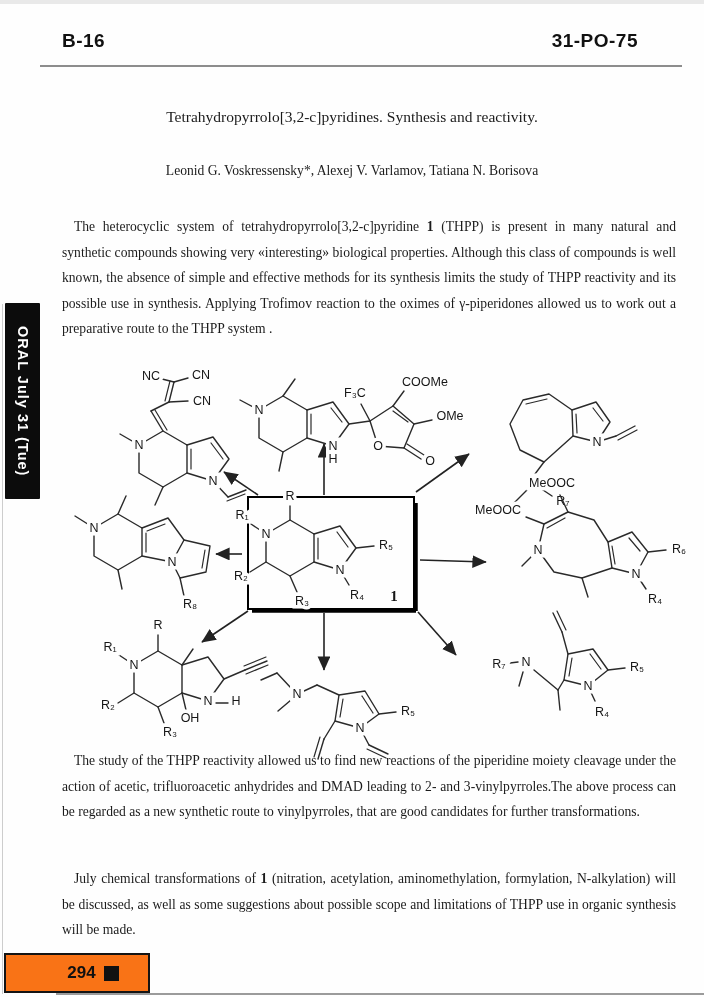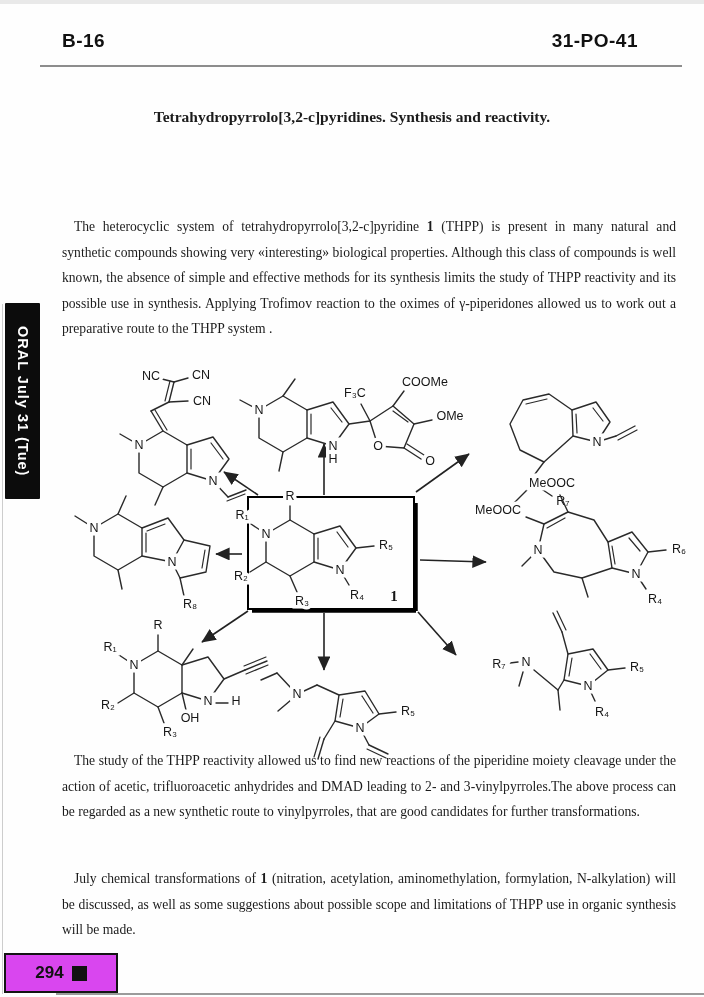--- a/index.html
+++ b/index.html
@@ -4,61 +4,62 @@
 <style>
   html,body{margin:0;padding:0;background:#e9e9e9;}
   .page{position:relative;width:704px;height:997px;background:#fefefe;margin:4px auto;
         font-family:"Liberation Serif",serif;color:#1b1b1b;overflow:hidden;}
   .hdr{position:absolute;top:26px;font-family:"Liberation Sans",sans-serif;
        font-weight:bold;font-size:19px;letter-spacing:.5px;color:#111;}
   .hdr-left{left:62px;}
   .hdr-right{right:66px;}
   .hdr-rule{position:absolute;left:40px;top:61px;width:642px;height:2px;background:#8d8d8d;}
   .title{position:absolute;top:104px;left:0;width:100%;text-align:center;
-         font-weight:bold;font-size:15.5px;}
+         font-weight:normal;font-size:15.5px;}
   .byline{position:absolute;top:156px;left:30px;width:644px;text-align:center;
           font-size:13.6px;line-height:21px;}
   .body-par{position:absolute;left:62px;width:614px;margin:0;font-size:13.6px;
             line-height:25.6px;text-align:justify;text-indent:12px;}
   .par1{top:210px;}
   .par2{top:744px;}
   .par3{top:862px;}
   .side-tab{position:absolute;left:5px;top:299px;width:35px;height:196px;background:#0c0c0c;
             display:flex;align-items:center;justify-content:center;border-radius:1px;}
   .side-tab span{writing-mode:vertical-rl;color:#fff;font-family:"Liberation Sans",sans-serif;
                  font-weight:bold;font-size:14.5px;letter-spacing:1px;white-space:nowrap;}
   .scheme{position:absolute;left:52px;top:360px;width:640px;height:400px;}
   .pgbox{position:absolute;left:4px;top:949px;width:110px;height:36px;border:2.5px solid #141414;
-         background:#d946ef;display:flex;align-items:center;justify-content:center;gap:8px;}
+         background:#f97316;display:flex;align-items:center;justify-content:center;gap:8px;padding-left:32px;}
   .pgbox .num{font-family:"Liberation Sans",sans-serif;font-weight:bold;font-size:17px;color:#111;}
   .pgbox .sq{width:15px;height:15px;background:#111;}
   .scanline-bottom{position:absolute;left:56px;top:989px;width:648px;height:2px;background:#9b9b9b;}
   .scanline-left{position:absolute;left:2px;top:300px;width:1px;height:690px;background:#cdcdcd;}
   
   svg .bond{stroke:#2a2a2a;stroke-width:1.4;fill:none;stroke-linecap:round;stroke-linejoin:round;}
   svg .dbl{stroke:#2a2a2a;stroke-width:1.2;fill:none;stroke-linecap:round;}
   svg .arrow{stroke:#222;stroke-width:1.6;fill:none;}
   svg .box{stroke:#000;stroke-width:2;fill:none;}
   svg .boxshadow{stroke:#000;stroke-width:3.5;fill:none;}
   svg text{font-family:"Liberation Sans",sans-serif;font-size:12.5px;fill:#161616;
            stroke:#fefefe;stroke-width:7px;paint-order:stroke;text-anchor:middle;}
   svg text.cmp{font-family:"Liberation Serif",serif;font-weight:bold;font-size:15px;}
 </style>
 </head>
 <body>
 
 <div class="page">
 
   <div class="hdr hdr-left">B-16</div>
-  <div class="hdr hdr-right">31-PO-41</div>
+  <div class="hdr hdr-right">31-PO-75</div>
   <div class="hdr-rule"></div>
 
   <div class="title">Tetrahydropyrrolo[3,2-c]pyridines. Synthesis and reactivity.</div>
 
   <div class="byline">
+    <div>Leonid G. Voskressensky*, Alexej V. Varlamov, Tatiana N. Borisova</div>
   </div>
 
   <p class="body-par par1"><span>The heterocyclic system of tetrahydropyrrolo[3,2-c]pyridine </span><b>1</b><span> (THPP) is present in many natural and synthetic compounds showing very «interesting» biological properties. Although this class of compounds is well known, the absence of simple and effective methods for its synthesis limits the study of THPP reactivity and its possible use in synthesis. Applying Trofimov reaction to the oximes of γ-piperidones allowed us to work out a preparative route to the THPP system .</span></p>
 
   <div class="side-tab">
     <span>ORAL July 31 (Tue)</span>
   </div>
 
   <svg class="scheme" viewBox="0 0 640 400">
     <defs>

